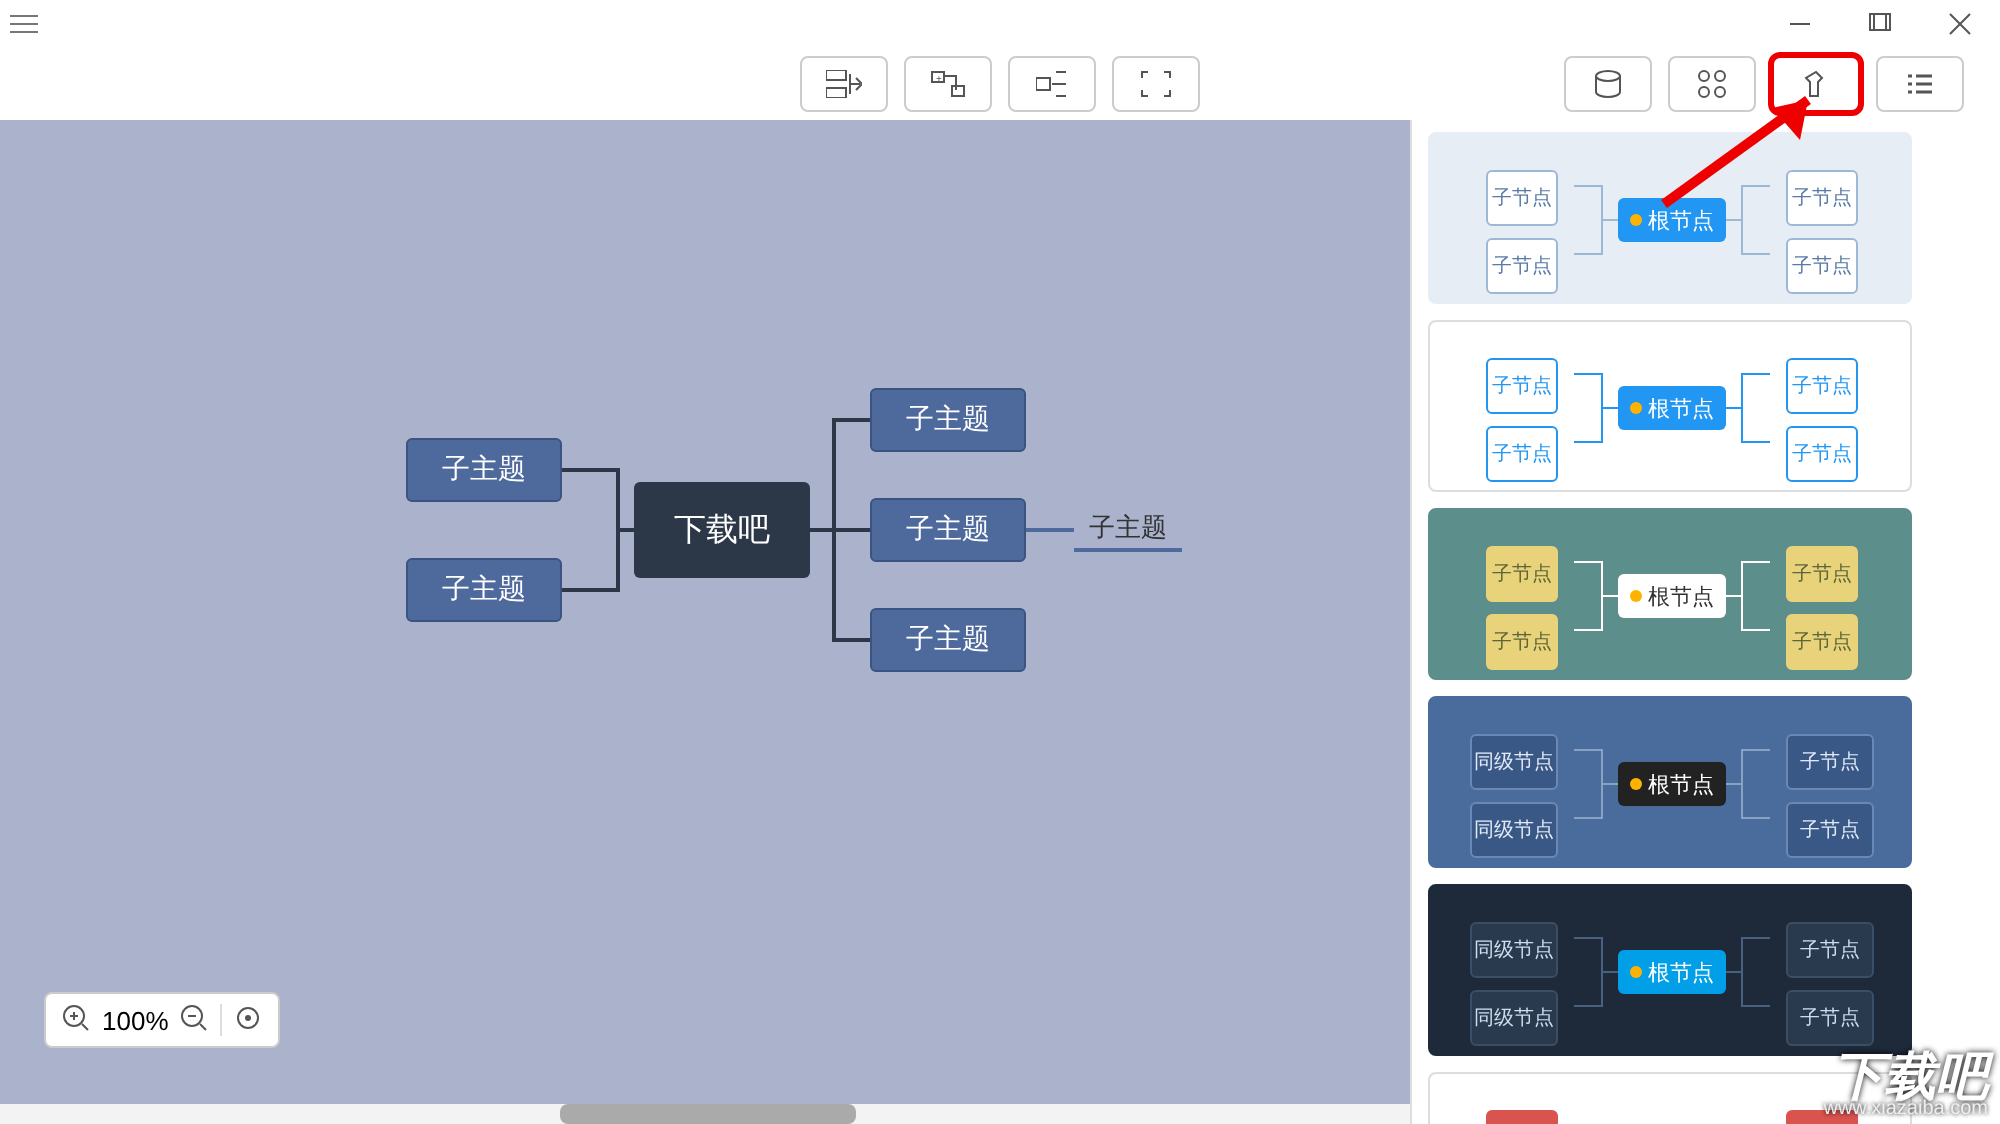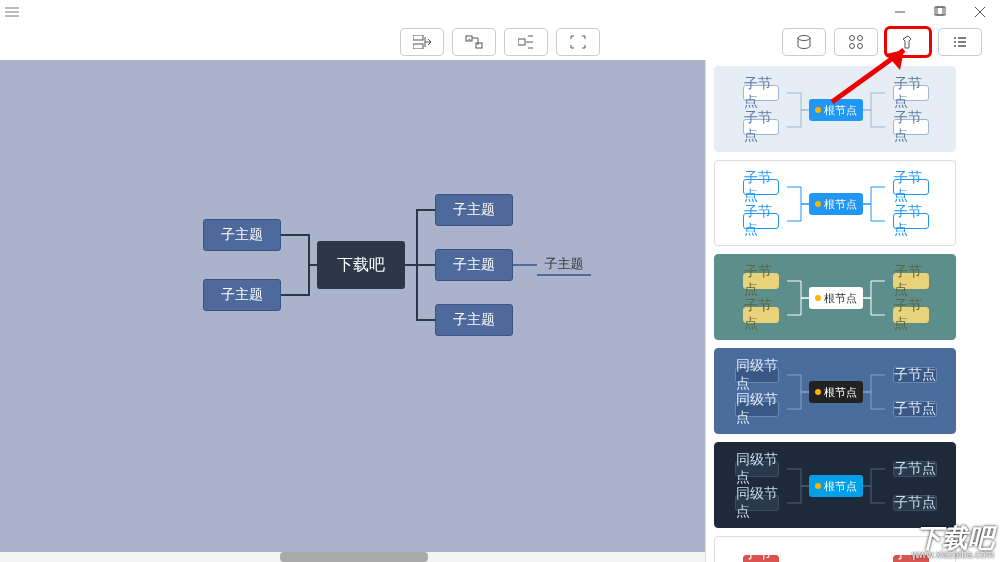--- a/index.html
+++ b/index.html
@@ -33,21 +33,21 @@
 .hscroll { position: absolute; bottom: 0; left: 0; width: 705px; height: 10px; background: #f3f3f3; }
 .hscroll-thumb { position: absolute; left: 280px; width: 148px; height: 10px; background: #aaa; border-radius: 4px; }
 
 
 .panel { position: absolute; top: 60px; left: 705px; width: 280px; height: 502px; border-left: 1px solid #ddd; overflow-y: auto; padding: 6px 0 0 8px; }
 .panel::-webkit-scrollbar { width: 12px; }
 .panel::-webkit-scrollbar-thumb { background: #bbb; border-radius: 6px; }
 .theme-card { width: 242px; height: 86px; margin-bottom: 8px; border-radius: 4px; position: relative; font-size: 10px; }
 .theme-card .tn { position: absolute; border-radius: 3px; display: flex; align-items: center; justify-content: center; }
 .theme-card .troot { width: 54px; height: 22px; left: 94px; top: 32px; font-size: 11px; }
-.theme-card .tleaf { width: 36px; height: 16px; font-size: 14px; }
+.theme-card .tleaf { width: 36px; height: 28px; font-size: 10px; }
 .theme-card svg { position: absolute; top:0; left:0; width:100%; height:100%; pointer-events: none; }
 
 
 .arrow { position: absolute; pointer-events: none; top: 42px; left: 812px; width: 120px; height: 80px; z-index: 100; }
 
 
 .watermark { position: absolute; right: 6px; bottom: 6px; color: #fff; text-shadow: 0 0 3px #000; font-style: italic; font-weight: bold; font-size: 26px; pointer-events: none; }
 .watermark-url { position: absolute; right: 6px; bottom: 2px; font-size: 10px; color: #eee; text-shadow: 0 0 2px #000; pointer-events: none; }
 </style>
 </head>
@@ -173,20 +173,36 @@
       <span>子主题</span>
     </div>
   <div class="node child" style="left:435px; top:244px">
       <span>子主题</span>
     </div>
 
   <div class="node grandchild" style="left:537px; top:194px">
       <span>子主题</span>
     </div>
 
+  <div class="zoom">
+    <span><svg width="14" height="14">
+          <circle cx="6" cy="6" r="5" fill="none" stroke="#555"></circle>
+          <path d="M10 10l3 3M4 6h4M6 4v4" stroke="#555"></path>
+        </svg></span>
+    <span>100%</span>
+    <span><svg width="14" height="14">
+          <circle cx="6" cy="6" r="5" fill="none" stroke="#555"></circle>
+          <path d="M10 10l3 3M4 6h4" stroke="#555"></path>
+        </svg></span>
+    <span style="width:1px;height:16px;background:#ddd"></span>
+    <span><svg width="14" height="14">
+          <circle cx="7" cy="7" r="5" fill="none" stroke="#555"></circle>
+          <circle cx="7" cy="7" r="1.5" fill="#555"></circle>
+        </svg></span>
+  </div>
 </div>
 
 <div class="hscroll">
   <div class="hscroll-thumb"></div>
 </div>
 
 <div class="panel" id="theme-panel">
     <div class="theme-card" style="background: rgb(230, 237, 244); border: 1px solid rgb(230, 237, 244);">
       <svg>
     <path d="M94 43 h-8 v-17 h-14" fill="none" stroke="#9cb8d6" stroke-width="1"></path>

